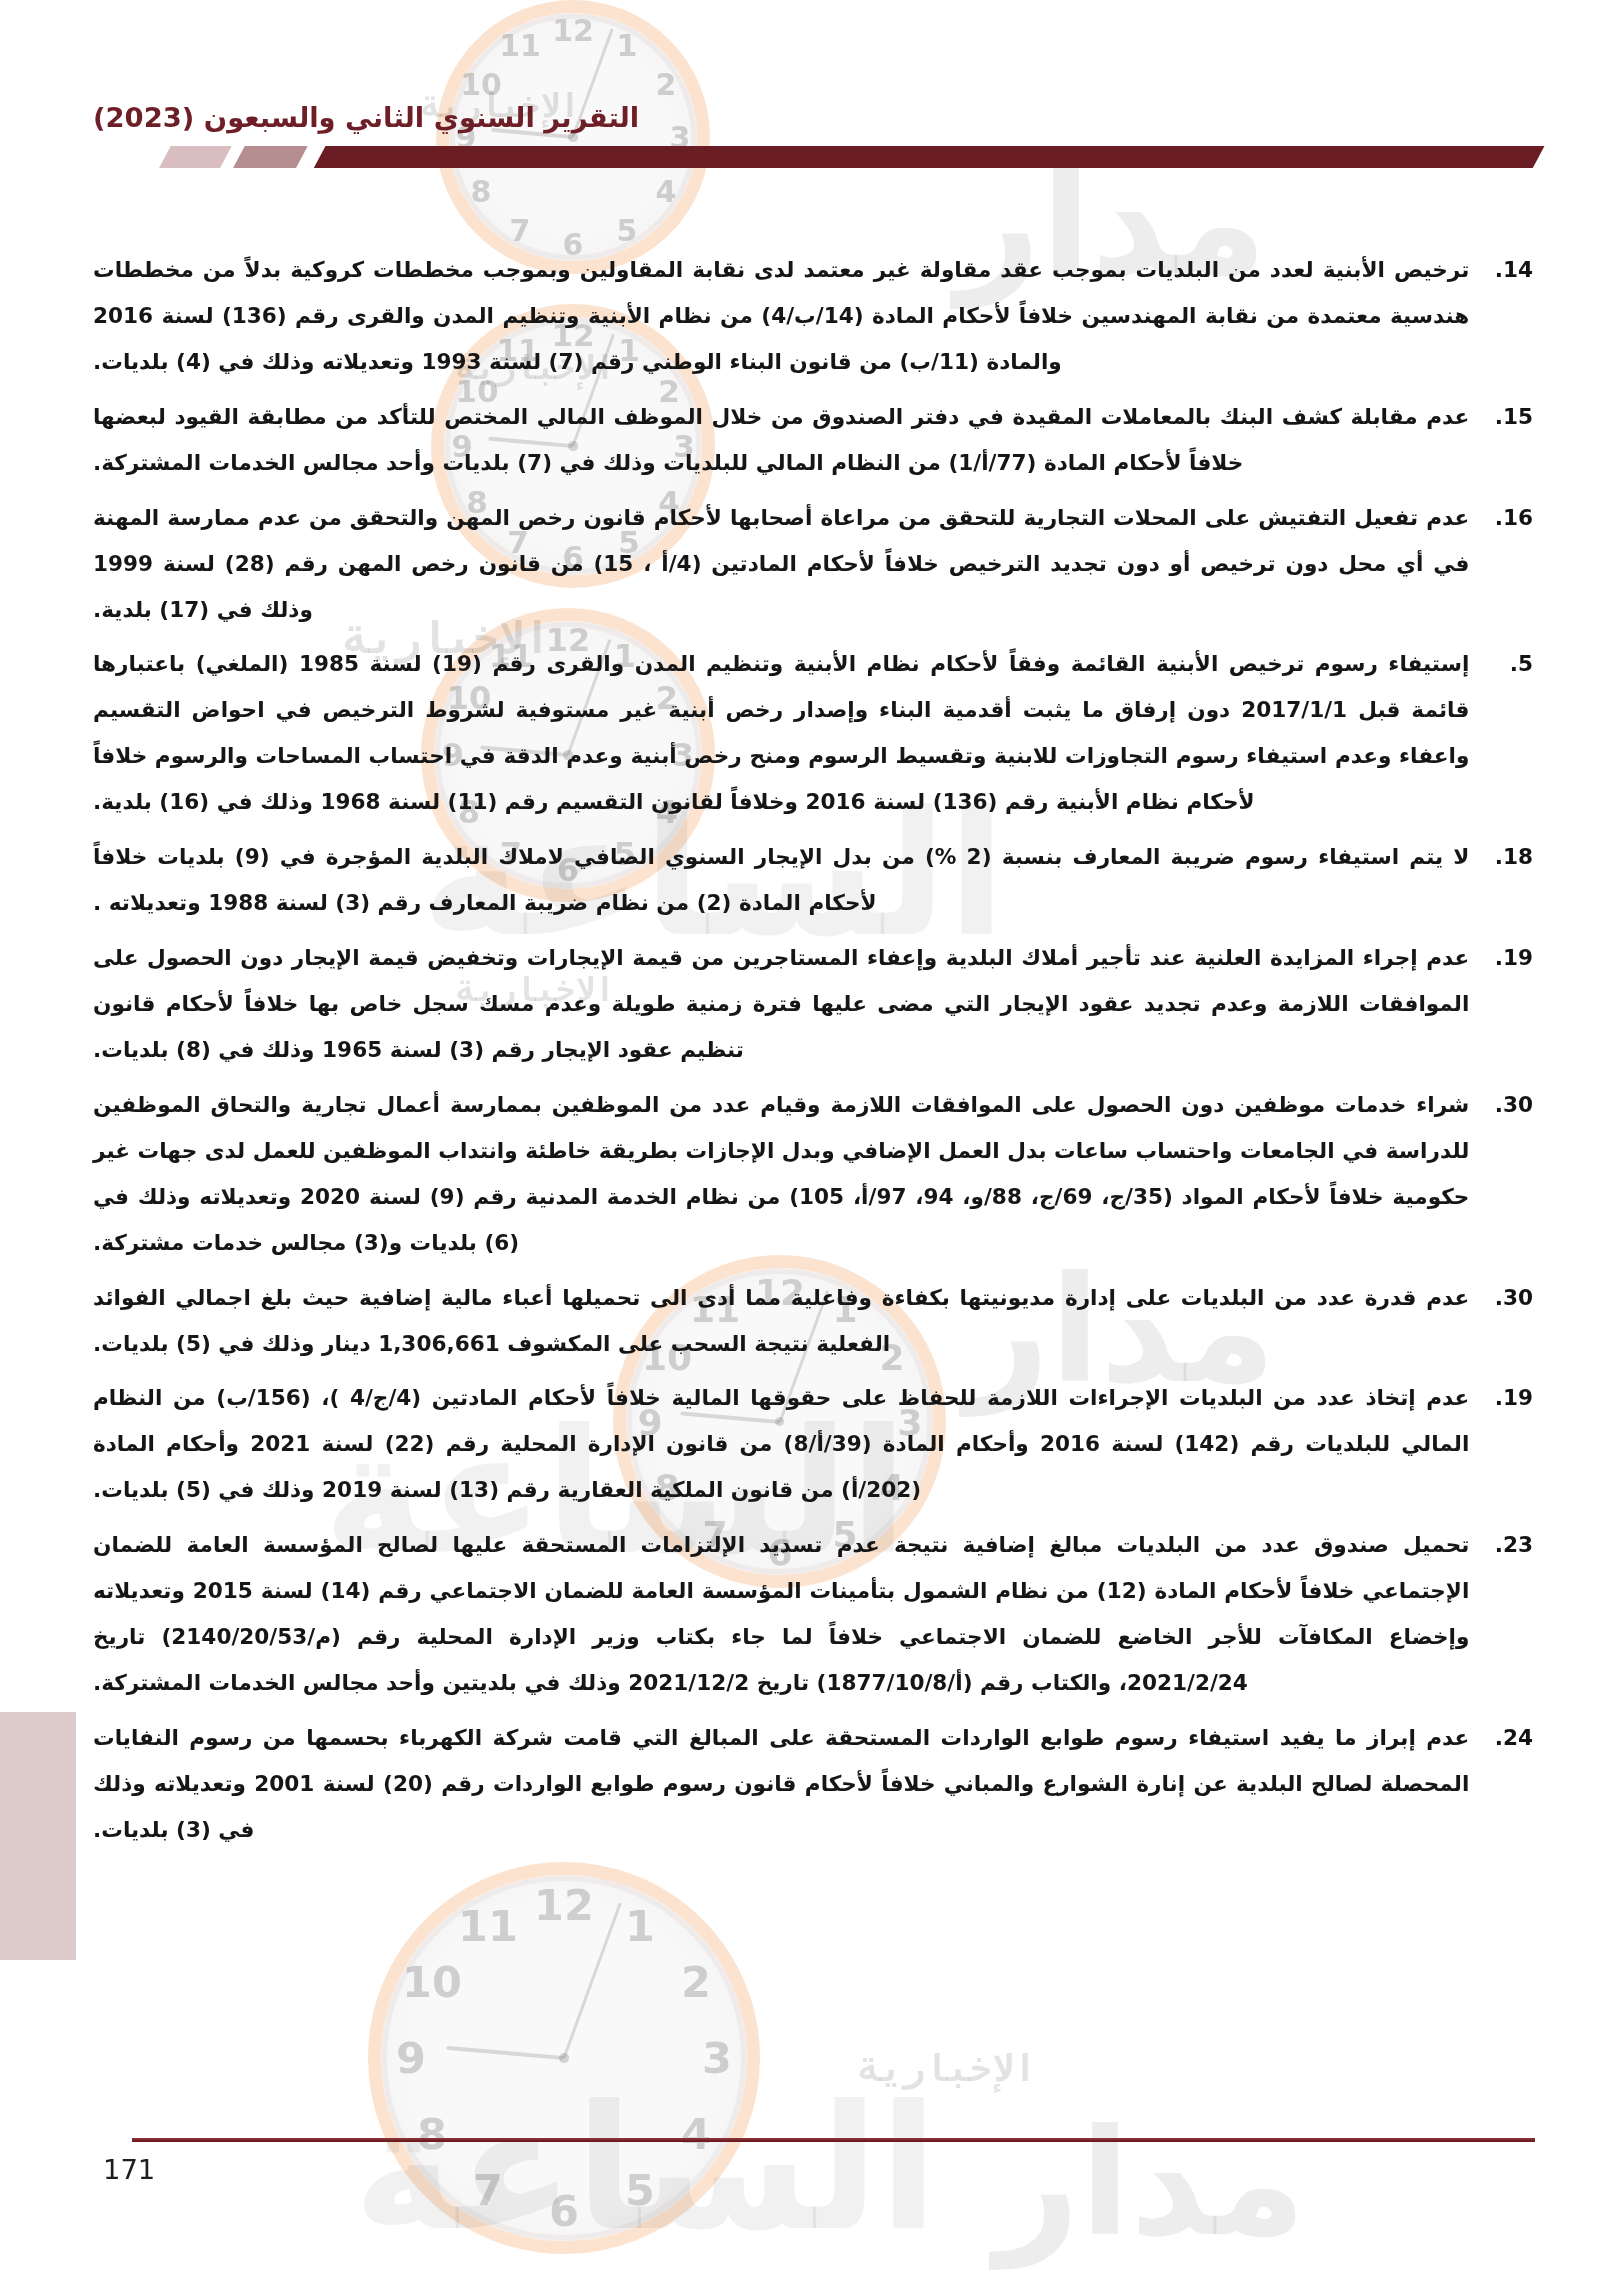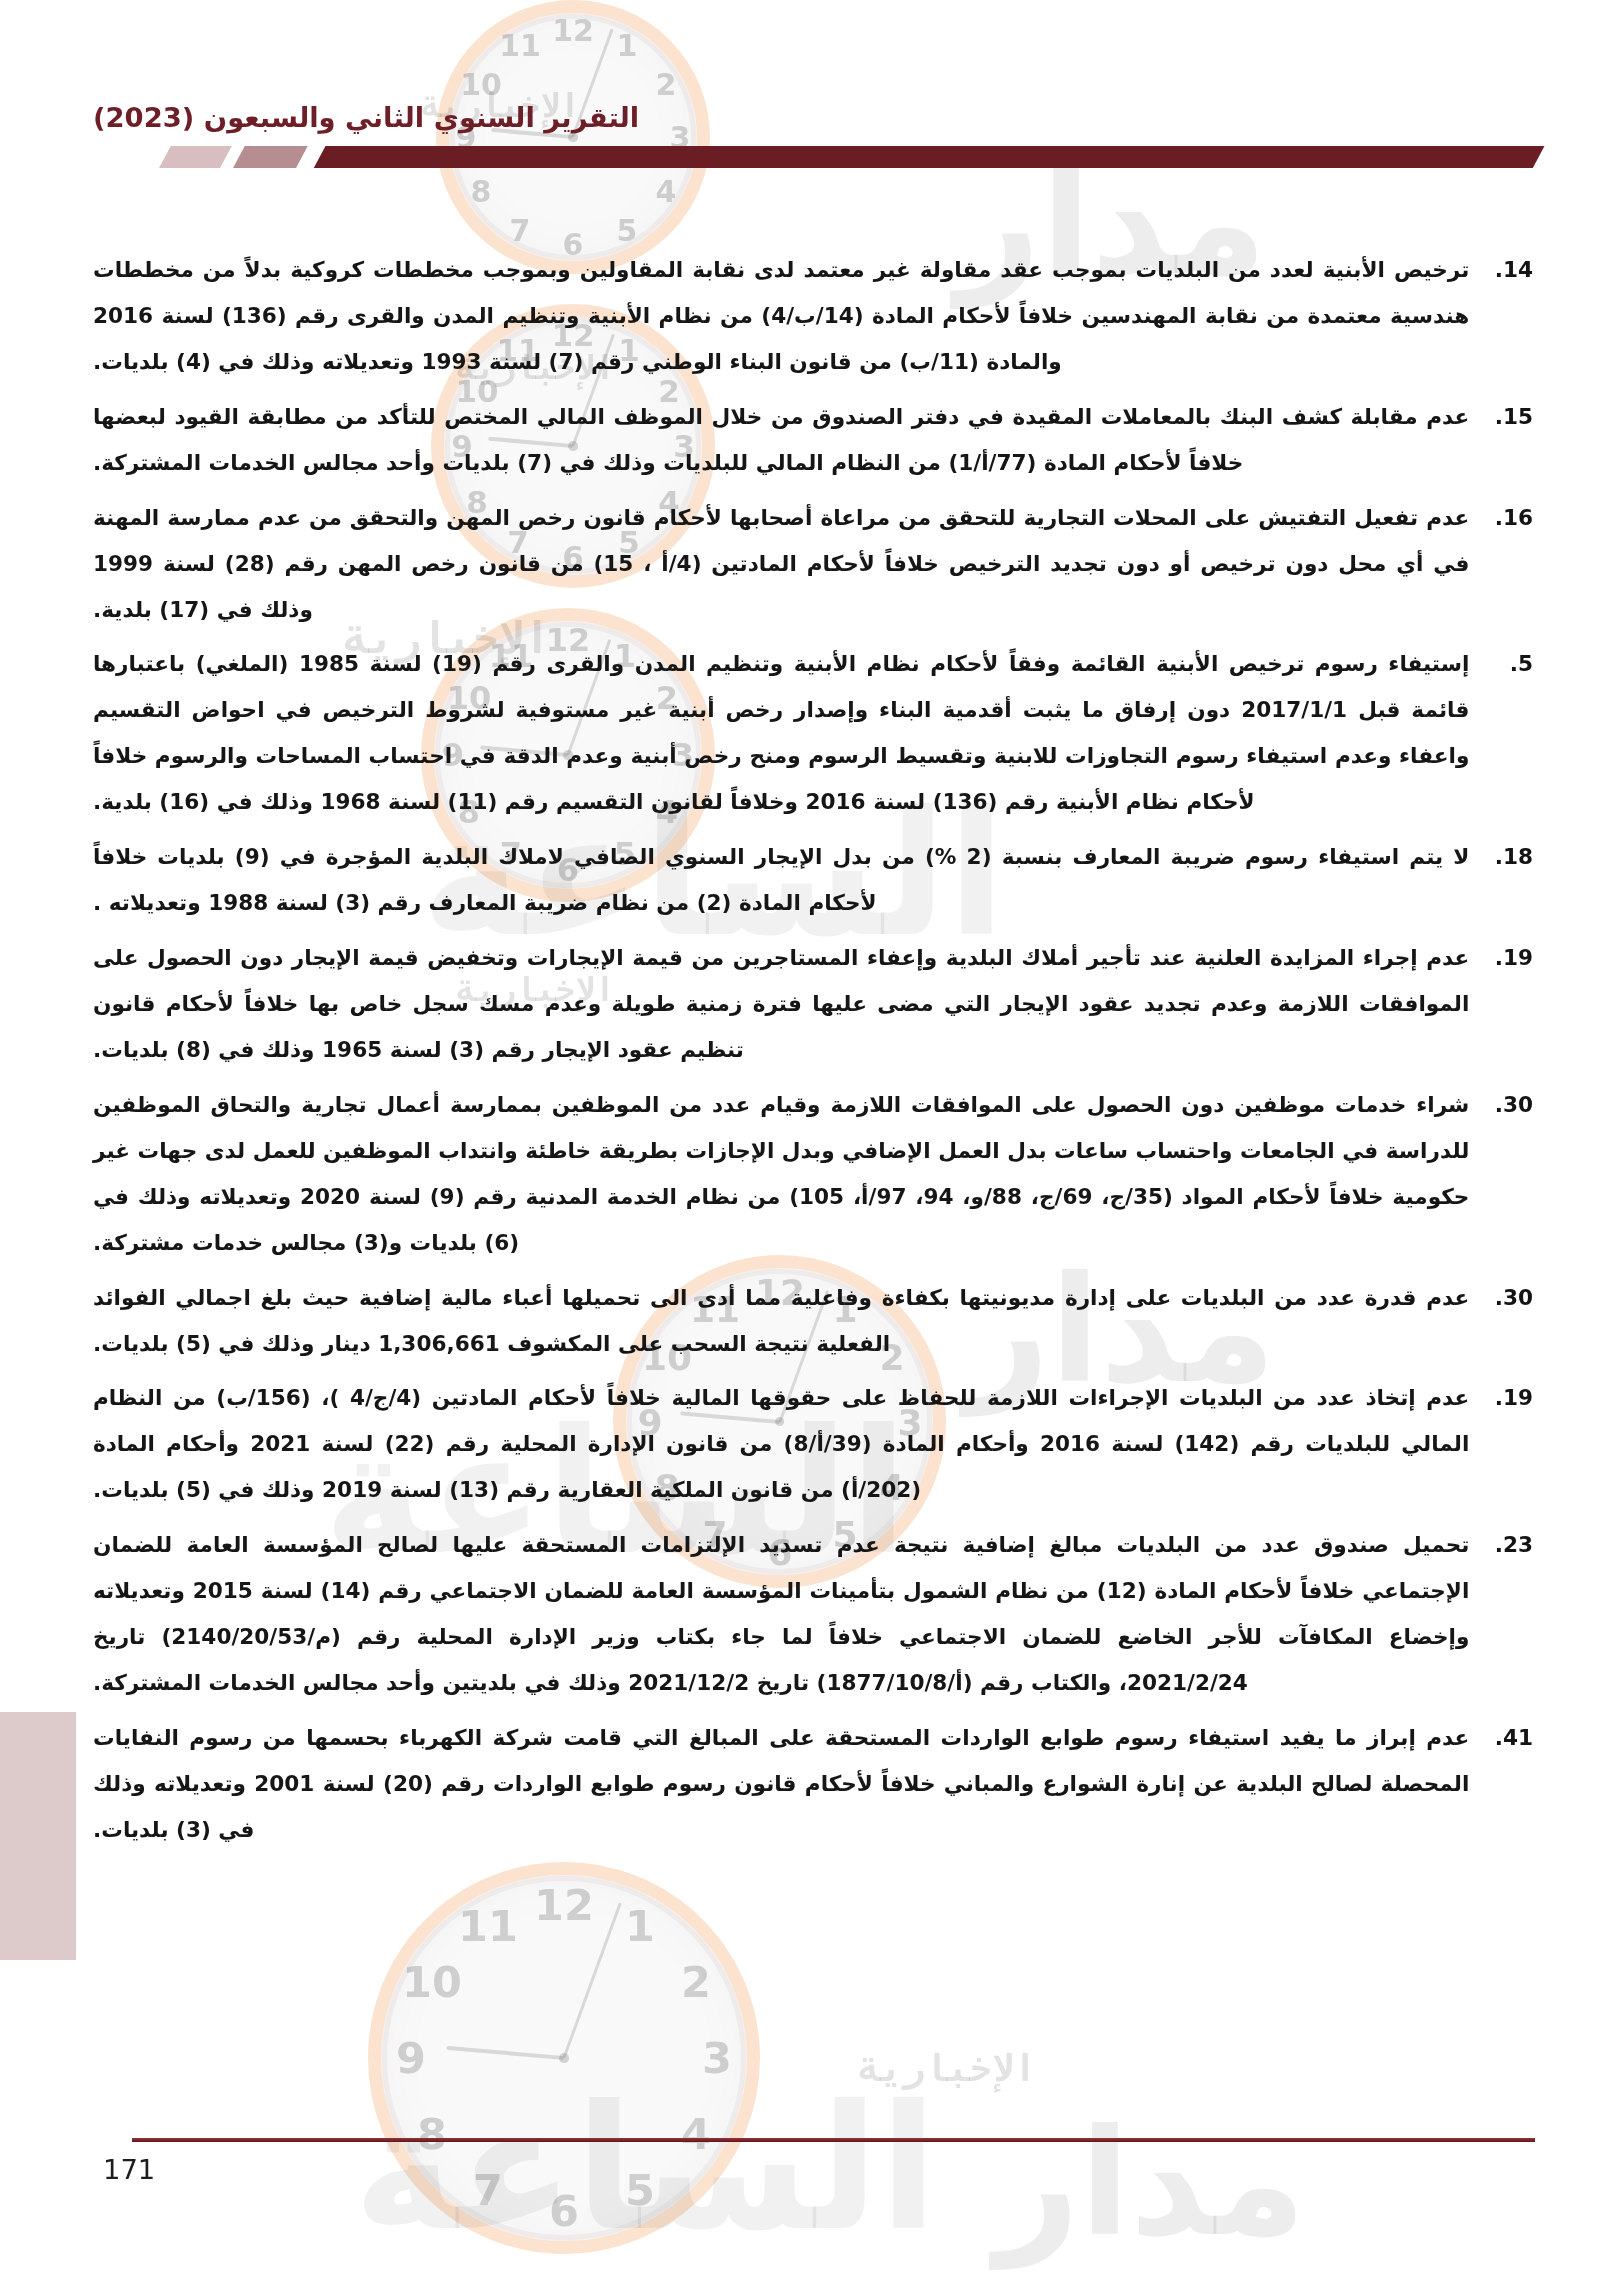--- a/index.html
+++ b/index.html
@@ -230,21 +230,21 @@
     </div>
     <div class="item">
       <span class="num">19.</span>
       <p class="txt">عدم إتخاذ عدد من البلديات الإجراءات اللازمة للحفاظ على حقوقها المالية خلافاً لأحكام المادتين (4/ج/4 )، (156/ب) من النظام المالي للبلديات رقم (142) لسنة 2016 وأحكام المادة (39/أ/8) من قانون الإدارة المحلية رقم (22) لسنة 2021 وأحكام المادة (202/أ) من قانون الملكية العقارية رقم (13) لسنة 2019 وذلك في (5) بلديات.</p>
     </div>
     <div class="item">
       <span class="num">23.</span>
       <p class="txt">تحميل صندوق عدد من البلديات مبالغ إضافية نتيجة عدم تسديد الإلتزامات المستحقة عليها لصالح المؤسسة العامة للضمان الإجتماعي خلافاً لأحكام المادة (12) من نظام الشمول بتأمينات المؤسسة العامة للضمان الاجتماعي رقم (14) لسنة 2015 وتعديلاته وإخضاع المكافآت للأجر الخاضع للضمان الاجتماعي خلافاً لما جاء بكتاب وزير الإدارة المحلية رقم (م/2140/20/53) تاريخ 2021/2/24، والكتاب رقم (أ/1877/10/8) تاريخ 2021/12/2 وذلك في بلديتين وأحد مجالس الخدمات المشتركة.</p>
     </div>
     <div class="item">
-      <span class="num">41.</span>
+      <span class="num">24.</span>
       <p class="txt">عدم إبراز ما يفيد استيفاء رسوم طوابع الواردات المستحقة على المبالغ التي قامت شركة الكهرباء بحسمها من رسوم النفايات المحصلة لصالح البلدية عن إنارة الشوارع والمباني خلافاً لأحكام قانون رسوم طوابع الواردات رقم (20) لسنة 2001 وتعديلاته وذلك في (3) بلديات.</p>
     </div>
   </main>
 
   <div class="left-accent"></div>
   <footer>
     <div class="footer-line"></div>
     <div class="page-num">171</div>
   </footer>
 

